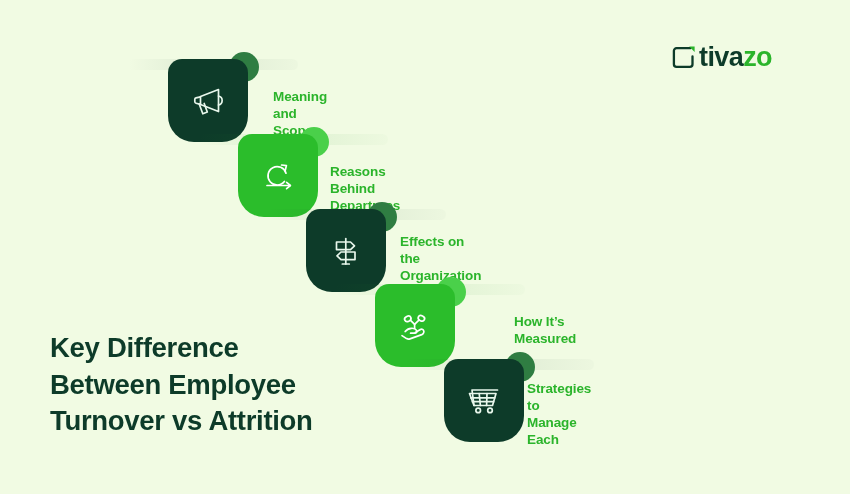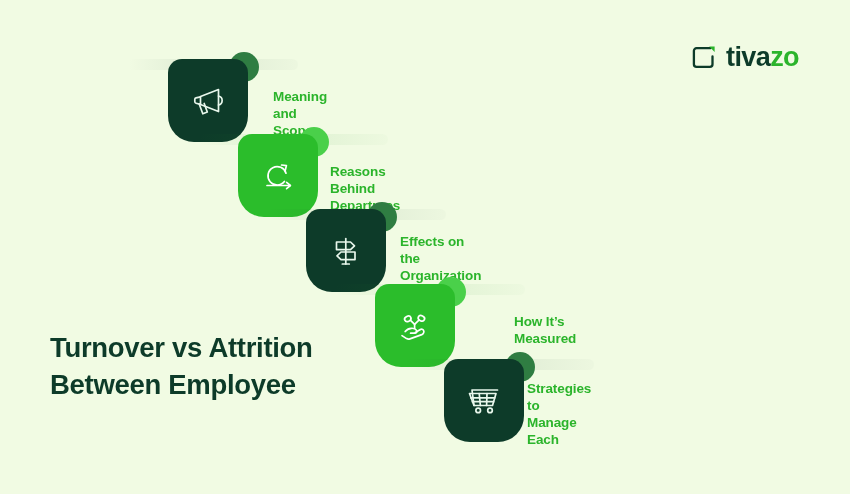--- a/index.html
+++ b/index.html
@@ -16,25 +16,25 @@
     position: relative;
     width: 850px;
     height: 494px;
     background: #f1fbe3;
     overflow: hidden;
   }
 
   
   #logo {
     position: absolute;
-    left: 690px;
+    left: 670px;
     top: 44px;
     display: flex;
     align-items: center;
-    gap: 9px;
+    gap: 2px;
   }
   #logo-mark {
     width: 27px;
     height: 27px;
     position: relative;
   }
   #logo-wordmark {
     font-size: 27px;
     font-weight: 700;
     letter-spacing: -0.6px;
@@ -130,22 +130,23 @@
         <path d="M20.5 4.2 H6.5 A2.6 2.6 0 0 0 3.9 6.8 V20.2 A2.6 2.6 0 0 0 6.5 22.8 H19.9 A2.6 2.6 0 0 0 22.5 20.2 V12.5" fill="none" stroke="#0d3b29" stroke-width="2.3" stroke-linecap="round"></path>
         <path d="M19.2 2.6 H24.6 V8.0 Z" fill="#2bb42b"></path>
       </svg>
     </div>
     <div id="logo-wordmark">
       <span class="wm-dark">tiva</span><span class="wm-green">zo</span>
     </div>
   </div>
 
   <h1 id="headline">
+    <span class="hl-line">Key Difference</span>
+    <span class="hl-line">Between Employee</span>
     <span class="hl-line">Turnover vs Attrition</span>
-    <span class="hl-line">Between Employee</span>
   </h1>
 
   <div class="step theme-dark" style="left:168px; top:52px;">
     <div class="rail" style="left:-40px; width:170px;"></div>
     <div class="card-wrap">
       <div class="tab"></div>
       <div class="card">
         <svg width="44" height="44" viewBox="0 0 44 44">
           <g fill="none" stroke="#e8f7ec" stroke-width="1.7" stroke-linejoin="round" stroke-linecap="round">
             <path d="M32.5 10.5 L14.5 17.5 L14.5 25.5 L32.5 32.5 Z"></path>

